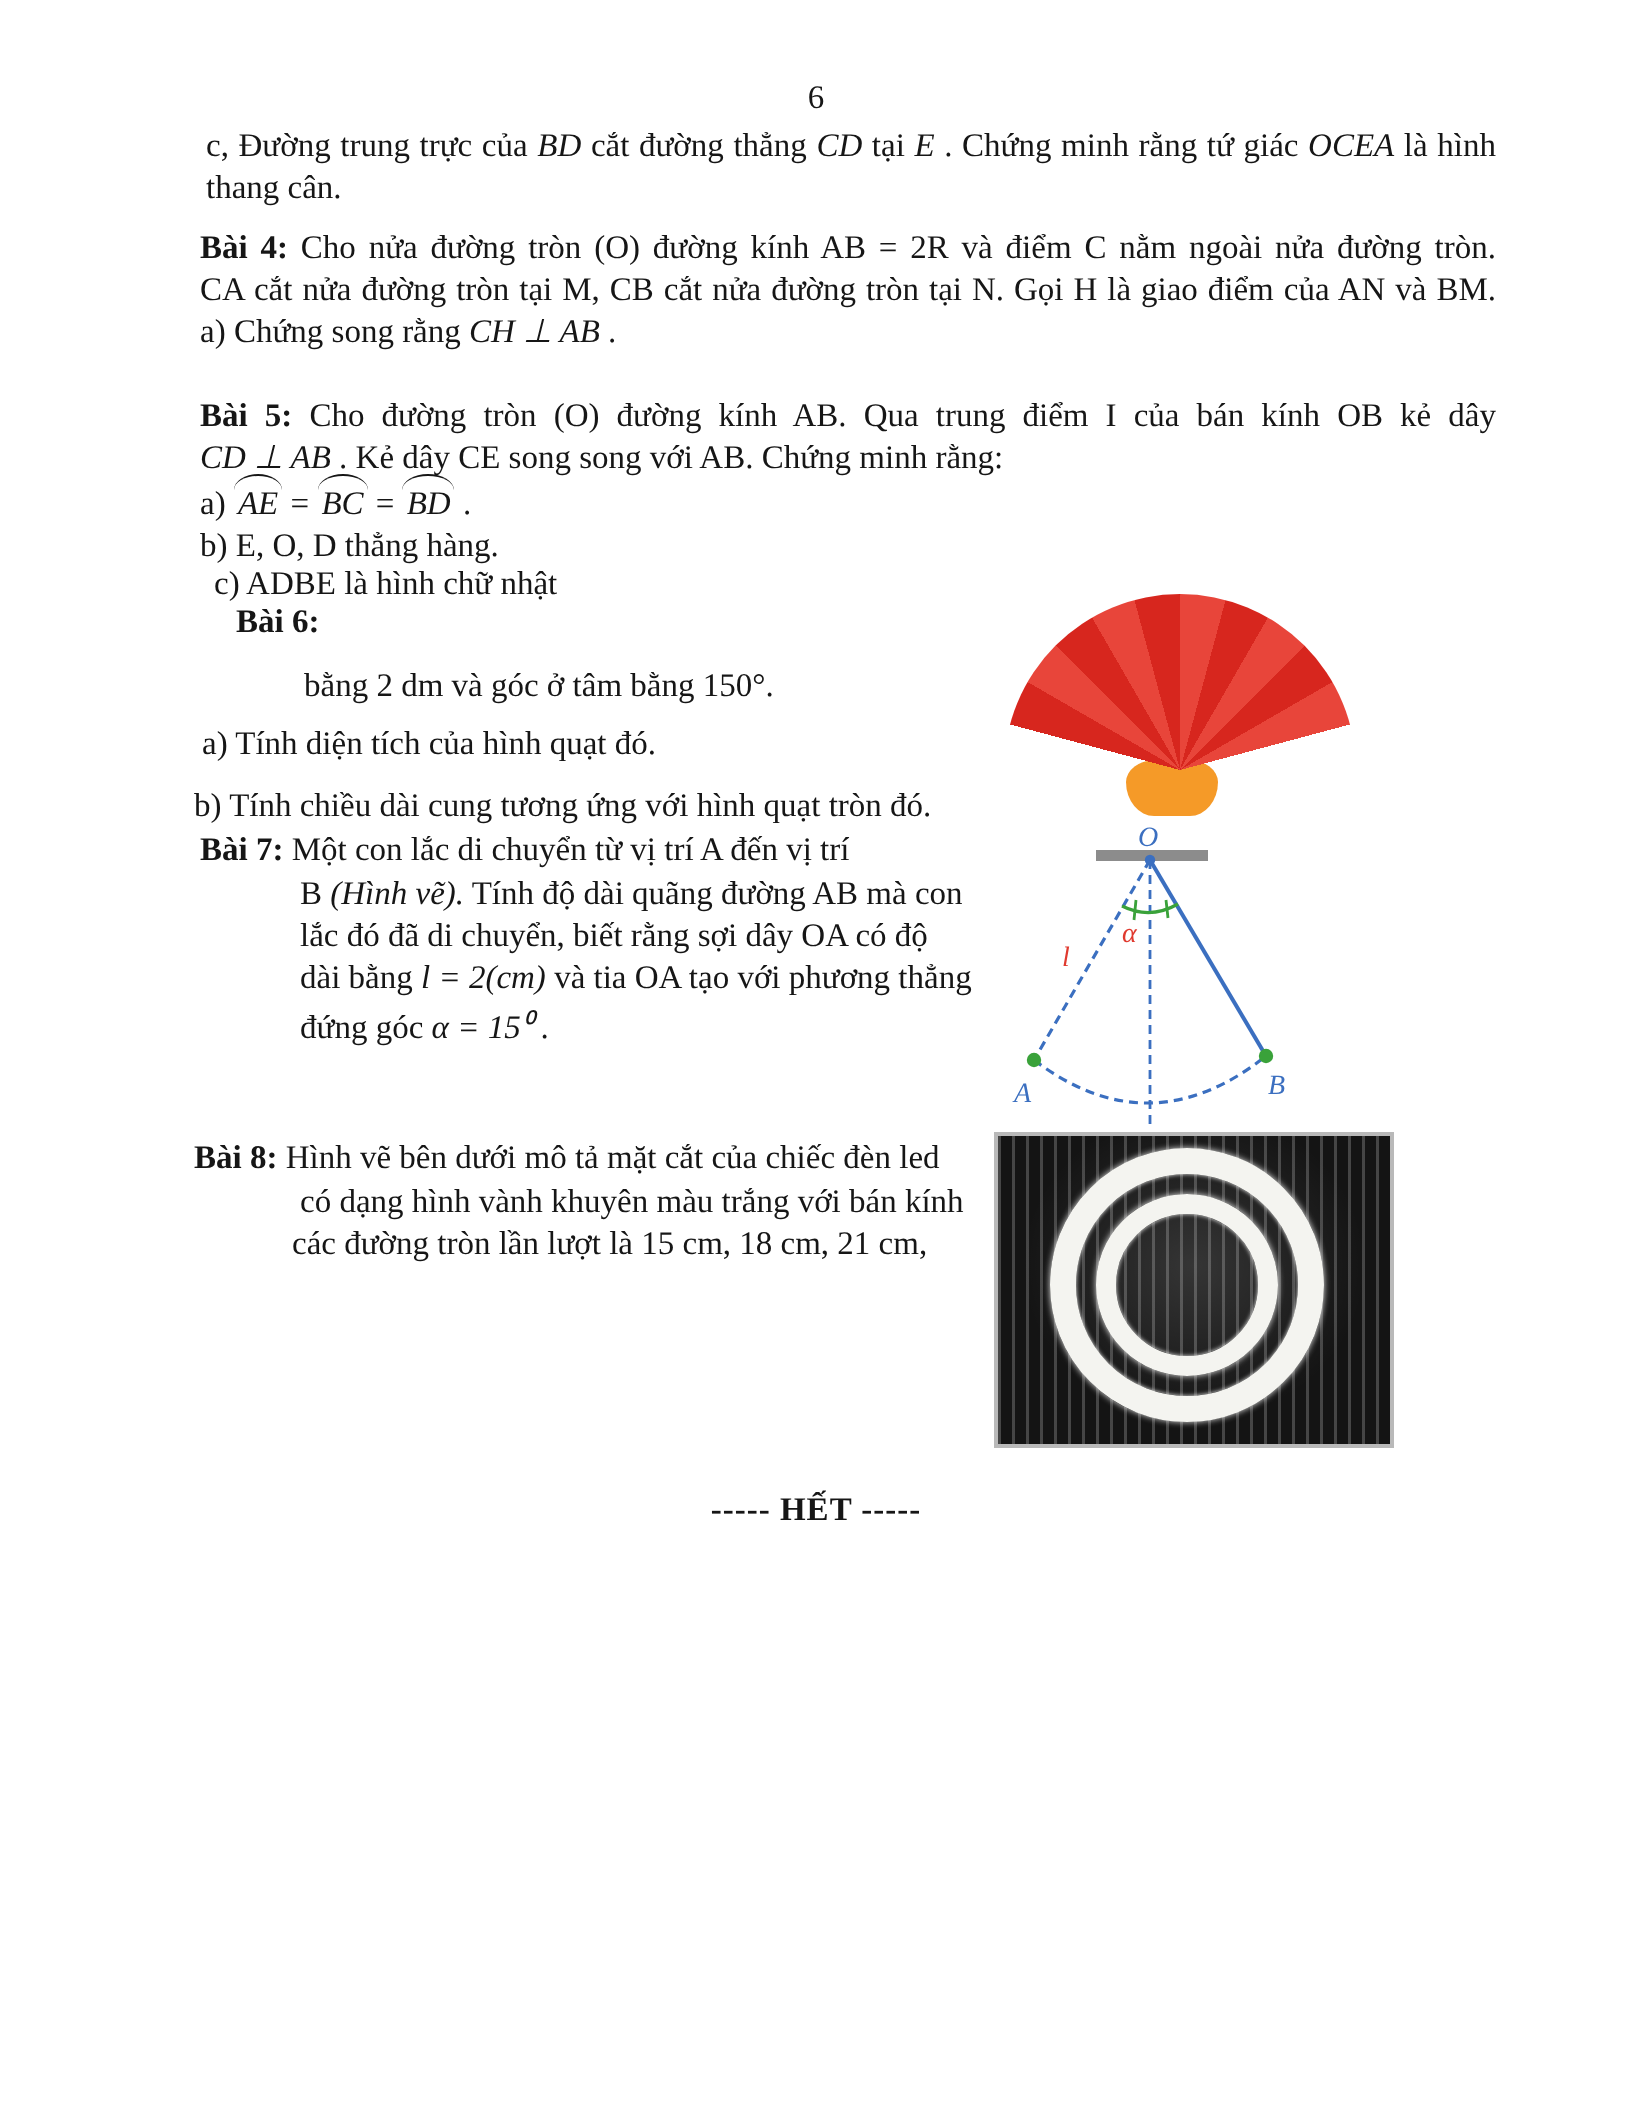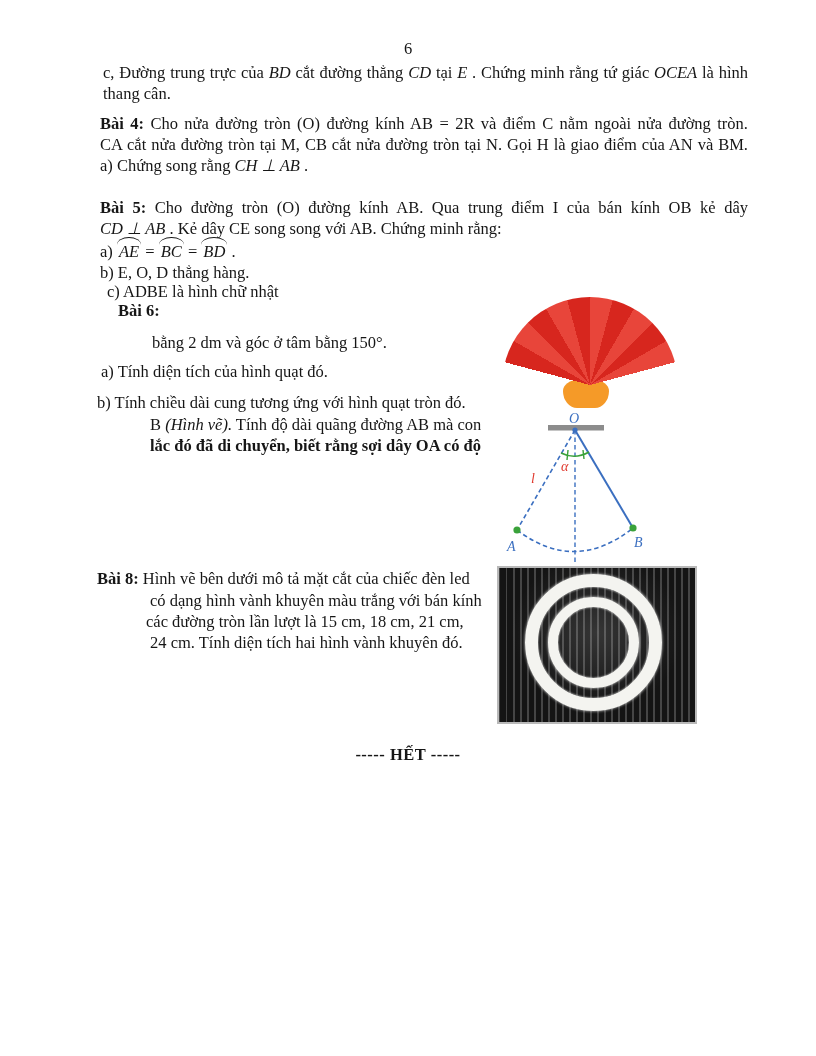--- a/index.html
+++ b/index.html
@@ -78,22 +78,25 @@
   <div class="abs" style="left:152px;top:332px;">bằng 2 dm và góc ở tâm bằng 150°.</div>
   <div class="abs" style="left:101px;top:361px;">a) Tính diện tích của hình quạt đó.</div>
   <div class="abs" style="left:97px;top:382px;margin-top:10px;">b) Tính chiều dài cung tương ứng với hình quạt tròn đó.</div>
 
   <div class="abs fan-wrap">
     <div class="fan-handle"></div>
     <div class="fan-sector"></div>
   </div>
 
   <div class="abs" style="left:100px;top:414px;width:400px;">
+    <div style="height:22px;"><span class="b">Bài 7:</span><span> Một con lắc di chuyển từ vị trí A đến vị trí</span></div>
     <div class="ind50" style="height:21px;"><span>B </span><span class="i">(Hình vẽ).</span><span> Tính độ dài quãng đường AB mà con</span></div>
-    <div class="ind50" style="height:21px;font-weight:bold;">lắc đó đã di chuyển, biết rằng sợi dây OA có độ</div>
+    <div class="ind50" style="height:21px;">lắc đó đã di chuyển, biết rằng sợi dây OA có độ</div>
+    <div class="ind50" style="height:22px;"><span>dài bằng </span><span class="math">l = 2(cm)</span><span> và tia OA tạo với phương thẳng</span></div>
+    <div class="ind50" style="margin-top:3px;"><span>đứng góc </span><span class="math">α = 15⁰</span><span> .</span></div>
   </div>
 
   <div class="abs pend-wrap">
     <svg width="150" height="158" viewBox="0 0 150 158">
       <rect x="50" y="13" width="56" height="5.5" fill="#8c8c8c"></rect>
       <line x1="77" y1="18" x2="19" y2="118" stroke="#3b6fc0" stroke-width="1.6" stroke-dasharray="4.5,3"></line>
       <line x1="77" y1="18" x2="135" y2="116" stroke="#3b6fc0" stroke-width="2"></line>
       <line x1="77" y1="18" x2="77" y2="153" stroke="#3b6fc0" stroke-width="1.4" stroke-dasharray="4.5,3"></line>
       <path d="M 19,118 Q 77,162 135,116" fill="none" stroke="#3b6fc0" stroke-width="1.6" stroke-dasharray="4.5,3"></path>
       <path d="M 63,41 Q 77,48 91,40" fill="none" stroke="#3aa23a" stroke-width="1.6"></path>
@@ -107,21 +110,20 @@
       <text x="136" y="135" font-size="14" font-style="italic" fill="#3b6fc0">B</text>
       <text x="33" y="71" font-size="14" font-style="italic" fill="#e03a2f">l</text>
       <text x="63" y="59" font-size="14" font-style="italic" fill="#e03a2f">α</text>
     </svg>
   </div>
 
   <div class="abs" style="left:97px;top:568px;width:390px;">
     <div style="height:22px;"><span class="b">Bài 8:</span><span> Hình vẽ bên dưới mô tả mặt cắt của chiếc đèn led</span></div>
     <div style="margin-left:53px;height:21px;">có dạng hình vành khuyên màu trắng với bán kính</div>
     <div style="margin-left:49px;height:21px;">các đường tròn lần lượt là 15 cm, 18 cm, 21 cm,</div>
-    <div style="margin-left:53px;">24 cm. Tính diện tích hai hình vành khuyên đó.</div>
   </div>
 
   <div class="abs led-wrap">
     <div class="led-ring outer"></div>
     <div class="led-ring inner"></div>
   </div>
 
   <div class="abs footer">----- HẾT -----</div>
 
 </div>

